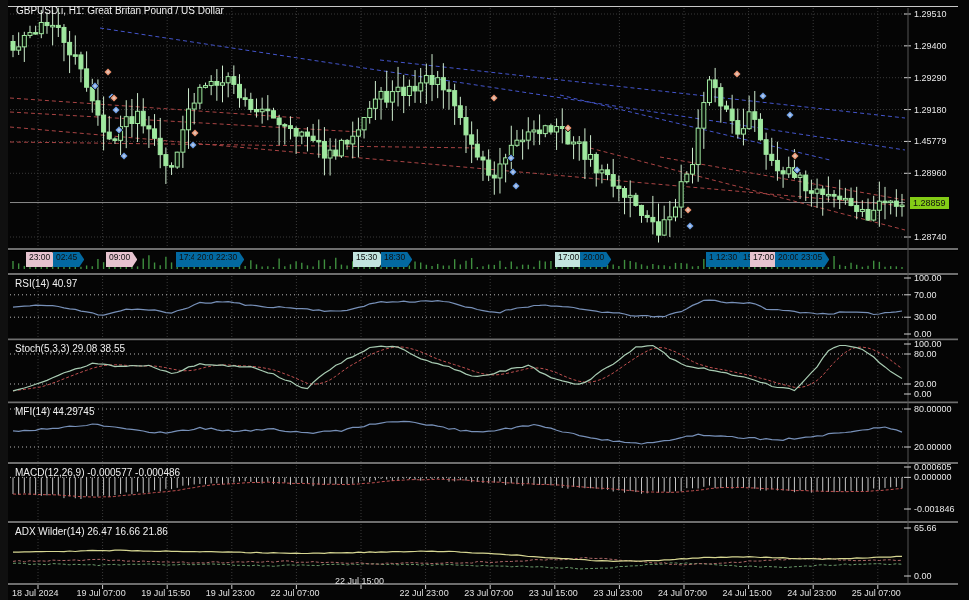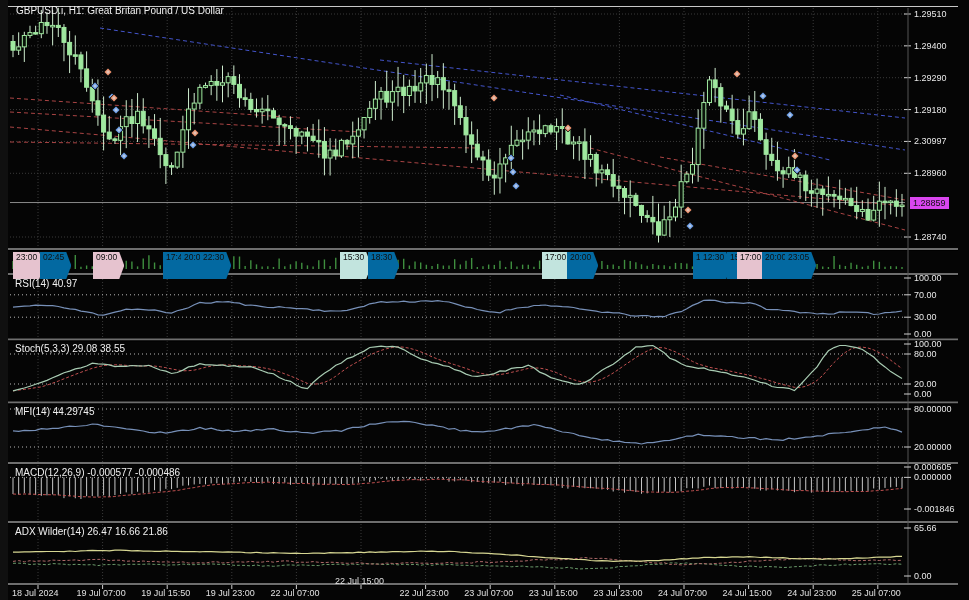--- a/index.html
+++ b/index.html
@@ -1,27 +1,27 @@
 <!DOCTYPE html>
 <html><head>
 <meta charset="utf-8">
 <style>
   html,body{margin:0;padding:0;background:#000;}
   #app{position:relative;width:969px;height:600px;background:#050505;overflow:hidden;
        font-family:"Liberation Sans",sans-serif;}
   .lbl{position:absolute;color:#f0f0f0;font-size:10px;white-space:nowrap;}
   .axis-lbl{position:absolute;color:#e8e8e8;font-size:9px;white-space:nowrap;}
   .time-lbl{position:absolute;color:#e0e0e0;font-size:9px;white-space:nowrap;}
-  .tag{position:absolute;height:27px;line-height:11px;font-size:8.5px;color:#101010;
+  .tag{position:absolute;height:15px;line-height:11px;font-size:8.5px;color:#101010;
        padding:0 7px 0 3px;white-space:nowrap;
-       clip-path:polygon(0 0,calc(100% - 5px) 0,100% 50%,calc(100% - 5px) 100%,0 100%);}
+       clip-path:polygon(0 0,calc(100% - 5px) 0,100% 50%,calc(100% - 5px) 100%,0 100%);margin-left:13px;}
   .tag.pink{background:#e6c3cf;}
   .tag.white{background:#0369a1;}
   .tag.teal{background:#c2e4de;}
-  .cur-price{position:absolute;background:#d946ef;color:#101010;font-size:9px;
+  .cur-price{position:absolute;background:#84cc16;color:#101010;font-size:9px;
        padding:0 3px;height:12px;line-height:12px;}
   .hit{position:absolute;background:transparent;}
   svg{position:absolute;left:0;top:0;}
   #leftstrip{position:absolute;left:0;top:0;width:8px;height:600px;background:#101010;}
 </style>
 </head>
 <body>
 
 <div id="app">
   <svg id="gfx" width="969" height="600">
@@ -907,21 +907,21 @@
   <span class="lbl" style="left:15px;top:343px;">Stoch(5,3,3) 29.08 38.55</span>
   <span class="lbl" style="left:15px;top:406px;">MFI(14) 44.29745</span>
   <span class="lbl" style="left:15px;top:467px;">MACD(12,26,9) -0.000577 -0.000486</span>
   <span class="lbl" style="left:15px;top:526px;">ADX Wilder(14) 26.47 16.66 21.86</span>
 
   <div id="labels">
       <span class="axis-lbl" style="left: 914px; top: 9px;">1.29510</span>
       <span class="axis-lbl" style="left: 914px; top: 40.8571px;">1.29400</span>
       <span class="axis-lbl" style="left: 914px; top: 72.7143px;">1.29290</span>
       <span class="axis-lbl" style="left: 914px; top: 104.571px;">1.29180</span>
-      <span class="axis-lbl" style="left: 914px; top: 136.429px;">2.30997</span>
+      <span class="axis-lbl" style="left: 914px; top: 136.429px;">1.45779</span>
       <span class="axis-lbl" style="left: 914px; top: 168.286px;">1.28960</span>
       <span class="axis-lbl" style="left: 914px; top: 232px;">1.28740</span>
       <span class="cur-price" style="left: 910px; top: 196.536px;">1.28859</span>
       <span class="tag pink" style="left: 13px; top: 252px;">23:00</span>
       <span class="tag white" style="left: 40px; top: 252px;">02:45</span>
       <span class="tag pink" style="left: 93px; top: 252px;">09:00</span>
       <span class="tag white" style="left: 163px; top: 252px;">17:4</span>
       <span class="tag white" style="left: 181px; top: 252px;">20:0</span>
       <span class="tag white" style="left: 200px; top: 252px;">22:30</span>
       <span class="tag teal" style="left: 340px; top: 252px;">15:30</span>

